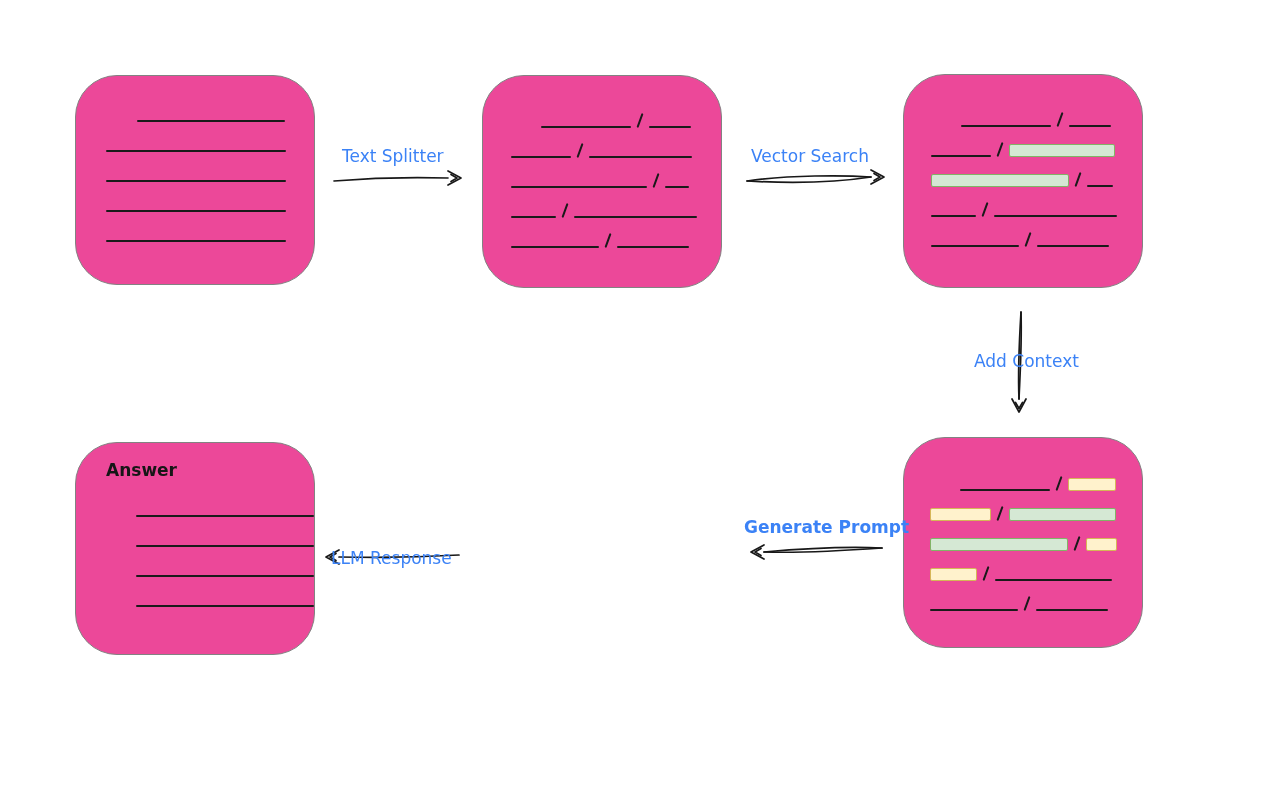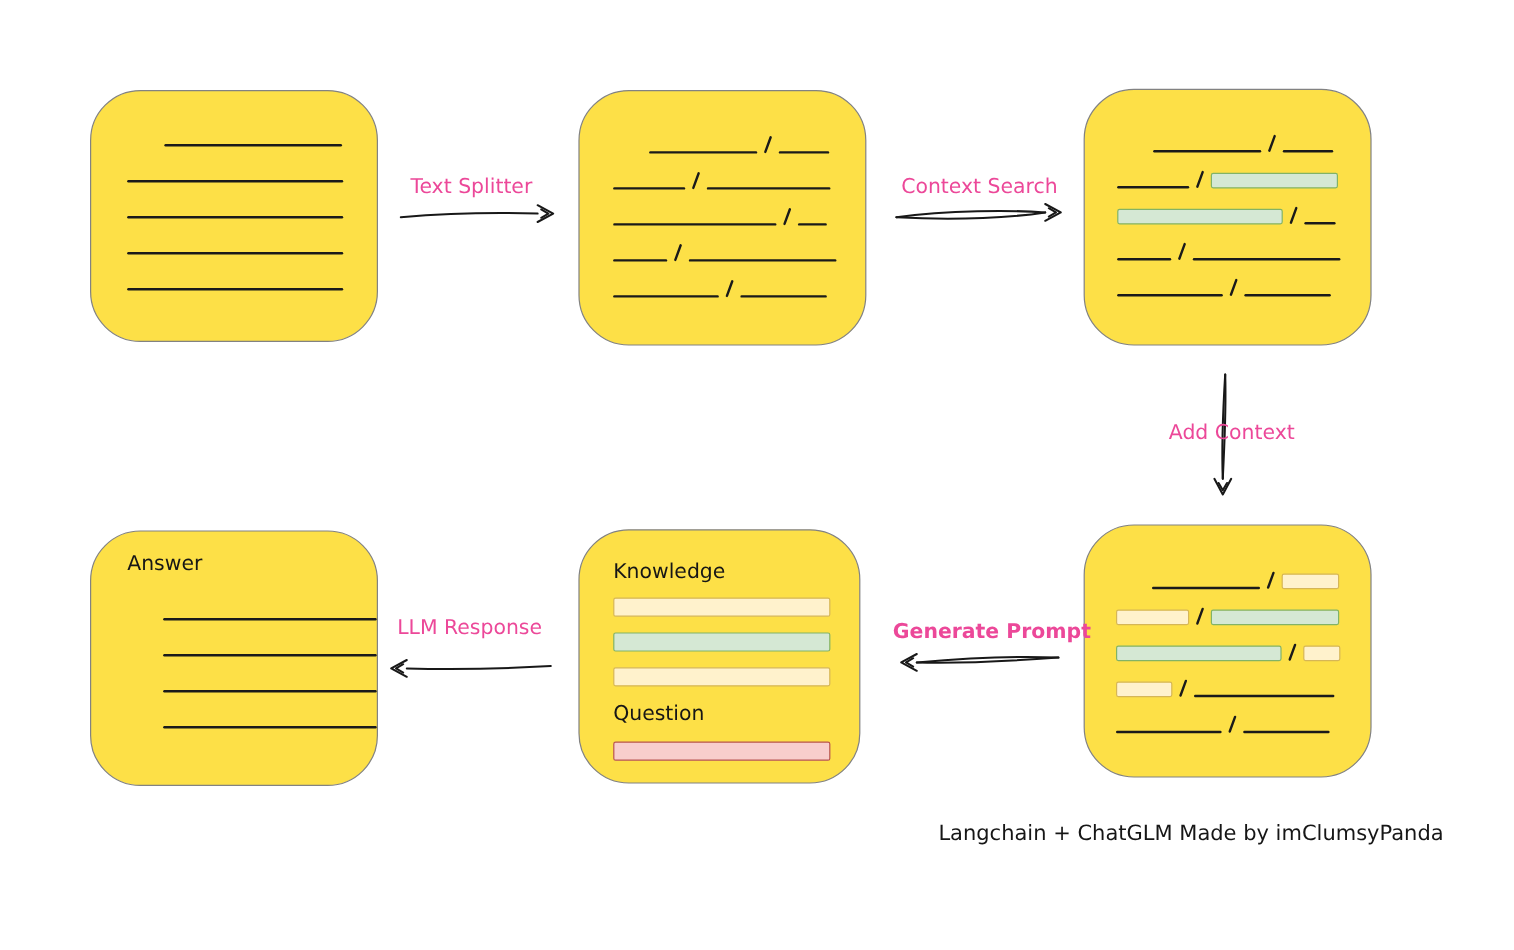--- a/index.html
+++ b/index.html
@@ -1,23 +1,24 @@
 <!DOCTYPE html>
 <html><head>
 <meta charset="utf-8">
 <style>
   * { box-sizing: border-box; margin: 0; padding: 0; }
   html,body { background:#ffffff; }
   body { font-family: "DejaVu Sans", "Liberation Sans", sans-serif; color:#1a1a1a; }
   #canvas { position:relative; width:1262px; height:792px; background:#ffffff; overflow:hidden; }
 
   .dbox {
-    position:absolute; background:#fde047;
+    position:absolute; background:#ec4899;
     border:1px solid #828282; border-radius:42px;
     overflow:hidden;
+    font-weight:bold;
   }
   .rows { }
   .row { display:flex; align-items:flex-end; height:30px; }
   .seg.line { height:2px; background:#1a1a1a; border-radius:1px; }
   .seg.slash {
     width:2px; height:15px; background:#1a1a1a; border-radius:1px;
     transform:rotate(20deg); margin:0 8px 0 8px; flex:none;
   }
   .seg.green { height:13px; background:#d5e8d4; border:1.5px solid #82b366; border-radius:2px; }
   .seg.yellow { height:13px; background:#fff2cc; border:1.5px solid #d6b656; border-radius:2px; }
@@ -42,27 +43,27 @@
 
   .bar { width:181px; height:16px; border:1.5px solid; border-radius:2px; }
   .bars .bar { margin-top:13px; }
   #knowledge-bars .bar:first-child { margin-top:11px; }
   .bar.yellow { background:#fff2cc; border-color:#d6b656; }
   .bar.green  { background:#d5e8d4; border-color:#82b366; }
   .bar.red    { background:#f8cecc; border-color:#b85450; }
   #question-label { margin-top:14px; }
 
   .arrow-label {
-    position:absolute; font-size:17px; color:#ec4899; white-space:nowrap;
+    position:absolute; font-size:17px; color:#3b82f6; white-space:nowrap;
   }
   #ts-label { left:342px;  top:146px; }
   #vs-label { left:751px;  top:146px; }
   #ac-label { left:974px; top:351px; }
   #gp-label { left:744px;  top:517px;font-weight:bold; }
-  #lr-label { left:331px;  top:513px; }
+  #lr-label { left:331px;  top:548px; }
 
   #caption {
     position:absolute; left:782px; top:685px;
     font-size:17.5px; color:#161616; white-space:nowrap;
   }
 
   #arrows-svg { position:absolute; left:0; top:0; pointer-events:none; }
   #arrows-svg path { stroke:#181818; stroke-width:1.7; fill:none;
                      stroke-linecap:round; stroke-linejoin:round; }
 </style>
@@ -174,34 +175,20 @@
           <div class="seg line" style="width: 117px;"></div>
         </div>
         <div class="row">
           <div class="seg line" style="width: 88px;"></div>
           <div class="seg slash"></div>
           <div class="seg line" style="width: 72px;"></div>
         </div>
       </div>
   </div>
 
-  <div class="dbox" id="box-prompt">
-    <div class="inner">
-      <div class="box-label" id="knowledge-label">Knowledge</div>
-      <div class="bars" id="knowledge-bars">
-          <div class="bar yellow"></div>
-          <div class="bar green"></div>
-          <div class="bar yellow"></div>
-        </div>
-      <div class="box-label" id="question-label">Question</div>
-      <div class="bars" id="question-bars">
-          <div class="bar red"></div>
-        </div>
-    </div>
-  </div>
 
   <div class="dbox" id="box-answer">
     <div class="inner">
       <div class="box-label" id="answer-label">Answer</div>
       <div class="rows">
           <div class="row">
             <div class="seg line" style="width: 180px;"></div>
           </div>
           <div class="row">
             <div class="seg line" style="width: 180px;"></div>
@@ -241,20 +228,19 @@
       <path d="M761,548.5 L755,552 L761,555.5"></path>
     </g>
     <g>
       <path d="M459,555 C425,557 380,558 339,557"></path>
       <path d="M339,550 L326,557 L339,564"></path>
       <path d="M336,553.5 L330,557 L336,560.5"></path>
     </g>
   </svg>
 
   <div class="arrow-label" id="ts-label">Text Splitter</div>
-  <div class="arrow-label" id="vs-label">Context Search</div>
+  <div class="arrow-label" id="vs-label">Vector Search</div>
   <div class="arrow-label" id="ac-label">Add Context</div>
   <div class="arrow-label" id="gp-label">Generate Prompt</div>
   <div class="arrow-label" id="lr-label">LLM Response</div>
 
-  <div id="caption">Langchain + ChatGLM Made by imClumsyPanda</div>
 
 </div>
 
 </body></html>

